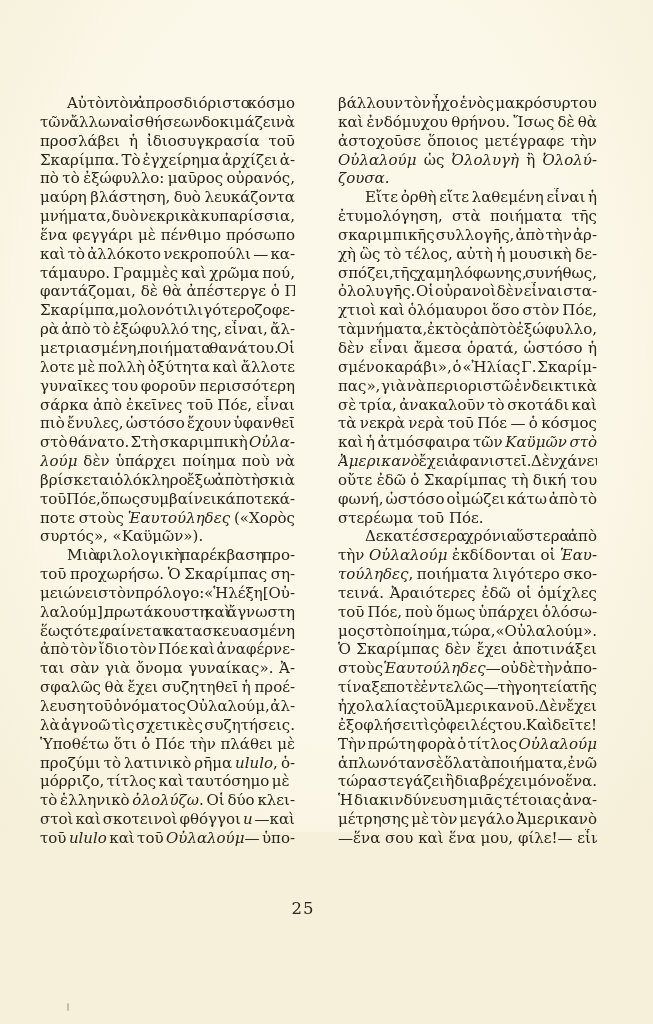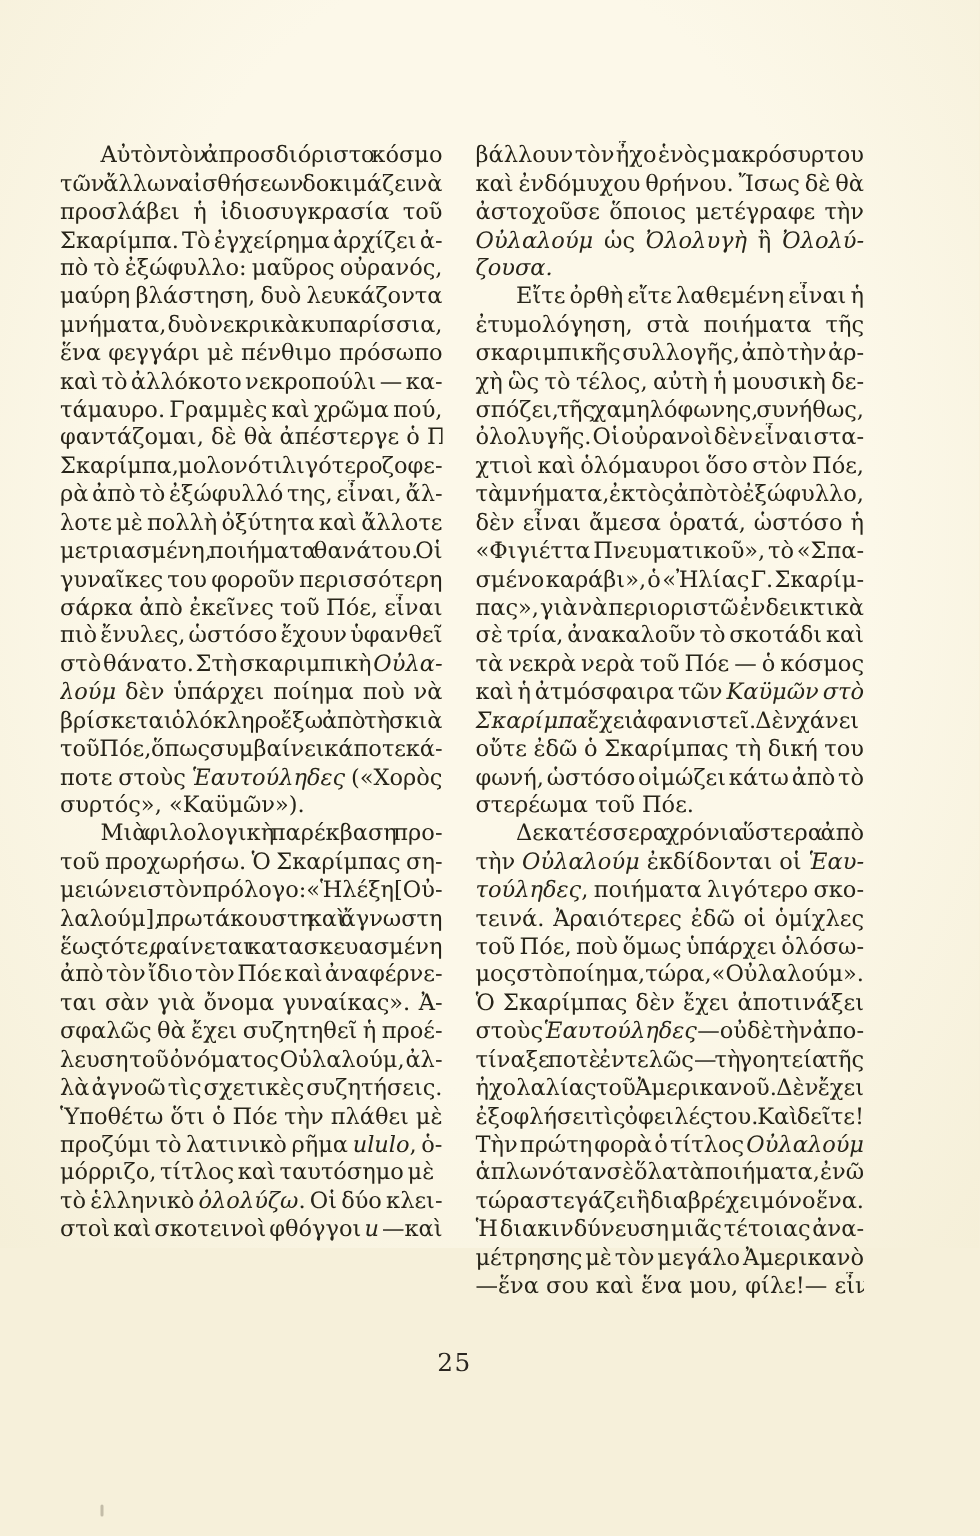--- a/index.html
+++ b/index.html
@@ -6,21 +6,21 @@
   html,body{margin:0;padding:0;}
   body{width:653px;height:1024px;overflow:hidden;background:#f6f0da;}
   .page{
     position:relative;width:653px;height:832px;
     background:radial-gradient(ellipse at 50% 42%, #fcf8e9 55%, #f5efd8 100%);
     font-family:"DejaVu Serif","Liberation Serif",serif;
     color:#272419;
   }
   .col{position:absolute;top:94px;font-size:15px;line-height:18.85px;}
   .col-left{left:40px;width:255px;}
-  .col-right{left:317px;width:259px;}
+  .col-right{left:338px;width:259px;}
   .line{white-space:nowrap;height:18.85px;overflow:hidden;}
   .line.indent{text-indent:27px;}
   .line em{font-style:italic;}
   .page-number{
     position:absolute;top:899px;left:0;width:606px;text-align:center;
     font-size:16.5px;letter-spacing:1px;color:#2a2620;
   }
   .scan-mark{
     position:absolute;left:67px;top:1003px;width:2px;height:8px;
     background:#8f8876;opacity:.5;border-radius:1px;
@@ -37,22 +37,22 @@
       <div class="line" style="word-spacing: -2.69141px;">Σκαρίμπα. Τὸ ἐγχείρημα ἀρχίζει ἀ-</div>
       <div class="line" style="word-spacing: -1.30469px;">πὸ τὸ ἐξώφυλλο: μαῦρος οὐρανός,</div>
       <div class="line" style="word-spacing: -1.24479px;">μαύρη βλάστηση, δυὸ λευκάζοντα</div>
       <div class="line" style="word-spacing: -4.10938px;">μνήματα, δυὸ νεκρικὰ κυπαρίσσια,</div>
       <div class="line" style="word-spacing: 0.0703125px;">ἕνα φεγγάρι μὲ πένθιμο πρόσωπο</div>
       <div class="line" style="word-spacing: -2.50937px;">καὶ τὸ ἀλλόκοτο νεκροπούλι — κα-</div>
       <div class="line" style="word-spacing: -1.90234px;">τάμαυρο. Γραμμὲς καὶ χρῶμα πού,</div>
       <div class="line end">φαντάζομαι, δὲ θὰ ἀπέστεργε ὁ Πόε.</div>
       <div class="line" style="word-spacing: -5.35938px;">Σκαρίμπα, μολονότι λιγότερο ζοφε-</div>
       <div class="line" style="word-spacing: -2.30469px;">ρὰ ἀπὸ τὸ ἐξώφυλλό της, εἶναι, ἄλ-</div>
+      <div class="line" style="word-spacing: -6.81771px;">μετριασμένη, ποιήματα θανάτου. Οἱ</div>
       <div class="line" style="word-spacing: -1.97812px;">λοτε μὲ πολλὴ ὀξύτητα καὶ ἄλλοτε</div>
-      <div class="line" style="word-spacing: -6.81771px;">μετριασμένη, ποιήματα θανάτου. Οἱ</div>
       <div class="line" style="word-spacing: -1.95312px;">γυναῖκες του φοροῦν περισσότερη</div>
       <div class="line" style="word-spacing: -0.5625px;">σάρκα ἀπὸ ἐκεῖνες τοῦ Πόε, εἶναι</div>
       <div class="line" style="word-spacing: -2.65234px;">πιὸ ἔνυλες, ὡστόσο ἔχουν ὑφανθεῖ</div>
       <div class="line" style="word-spacing: -3.61719px;">στὸ θάνατο. Στὴ σκαριμπικὴ <em>Οὐλα-</em></div>
       <div class="line" style="word-spacing: 1.19687px;"><em>λούμ</em> δὲν ὑπάρχει ποίημα ποὺ νὰ</div>
       <div class="line" style="word-spacing: -5.53437px;">βρίσκεται ὁλόκληρο ἔξω ἀπὸ τὴ σκιὰ</div>
       <div class="line" style="word-spacing: -5.0125px;">τοῦ Πόε, ὅπως συμβαίνει κάποτε κά-</div>
       <div class="line" style="word-spacing: -0.885417px;">ποτε στοὺς <em>Ἑαυτούληδες</em> («Χορὸς</div>
       <div class="line end">συρτός», «Καϋμῶν»).</div>
       <div class="line indent" style="word-spacing: -7.03646px;">Μιὰ φιλολογικὴ παρέκβαση προ-</div>
@@ -63,43 +63,43 @@
       <div class="line" style="word-spacing: -3.17448px;">ἀπὸ τὸν ἴδιο τὸν Πόε καὶ ἀναφέρνε-</div>
       <div class="line" style="word-spacing: 0.871875px;">ται σὰν γιὰ ὄνομα γυναίκας». Ἀ-</div>
       <div class="line" style="word-spacing: -1.15625px;">σφαλῶς θὰ ἔχει συζητηθεῖ ἡ προέ-</div>
       <div class="line" style="word-spacing: -4.21875px;">λευση τοῦ ὀνόματος Οὐλαλούμ, ἀλ-</div>
       <div class="line" style="word-spacing: -3.42578px;">λὰ ἀγνοῶ τὶς σχετικὲς συζητήσεις.</div>
       <div class="line" style="word-spacing: -0.182292px;">Ὑποθέτω ὅτι ὁ Πόε τὴν πλάθει μὲ</div>
       <div class="line" style="word-spacing: -1.7px;">προζύμι τὸ λατινικὸ ρῆμα <em>ululo</em>, ὁ-</div>
       <div class="line" style="word-spacing: -2.32031px;">μόρριζο, τίτλος καὶ ταυτόσημο μὲ</div>
       <div class="line" style="word-spacing: -1.9875px;">τὸ ἑλληνικὸ <em>ὀλολύζω</em>. Οἱ δύο κλει-</div>
       <div class="line" style="word-spacing: -2.75625px;">στοὶ καὶ σκοτεινοὶ φθόγγοι <em>u</em> —καὶ</div>
+      <div class="line" style="word-spacing: -2.32812px;">τοῦ <em>ululo</em> καὶ τοῦ <em>Οὐλαλούμ</em>— ὑπο-</div>
     </div>
   <div class="col col-right">
       <div class="line" style="word-spacing: -3.76172px;">βάλλουν τὸν ἦχο ἑνὸς μακρόσυρτου</div>
       <div class="line" style="word-spacing: -1.54688px;">καὶ ἐνδόμυχου θρήνου. Ἴσως δὲ θὰ</div>
       <div class="line" style="word-spacing: 1.44271px;">ἀστοχοῦσε ὅποιος μετέγραφε τὴν</div>
       <div class="line" style="word-spacing: 2.46875px;"><em>Οὐλαλούμ</em> ὡς <em>Ὀλολυγὴ</em> ἢ <em>Ὀλολύ-</em></div>
       <div class="line end"><em>ζουσα.</em></div>
       <div class="line indent" style="word-spacing: -2.03437px;">Εἴτε ὀρθὴ εἴτε λαθεμένη εἶναι ἡ</div>
       <div class="line" style="word-spacing: 4.51562px;">ἐτυμολόγηση, στὰ ποιήματα τῆς</div>
       <div class="line" style="word-spacing: -3.68359px;">σκαριμπικῆς συλλογῆς, ἀπὸ τὴν ἀρ-</div>
       <div class="line" style="word-spacing: -1.13839px;">χὴ ὣς τὸ τέλος, αὐτὴ ἡ μουσικὴ δε-</div>
       <div class="line" style="word-spacing: -6.35938px;">σπόζει, τῆς χαμηλόφωνης, συνήθως,</div>
       <div class="line" style="word-spacing: -4.0375px;">ὀλολυγῆς. Οἱ οὐρανοὶ δὲν εἶναι στα-</div>
       <div class="line" style="word-spacing: -1.66875px;">χτιοὶ καὶ ὁλόμαυροι ὅσο στὸν Πόε,</div>
       <div class="line" style="word-spacing: -4.9375px;">τὰ μνήματα, ἐκτὸς ἀπὸ τὸ ἐξώφυλλο,</div>
       <div class="line" style="word-spacing: 0.584375px;">δὲν εἶναι ἄμεσα ὁρατά, ὡστόσο ἡ</div>
-      <div class="line" style="word-spacing: -2.93229px;">«Φιγιέττα Πνευματικοῦ», τὸ «Σπα-</div>
       <div class="line" style="word-spacing: -3.92188px;">σμένο καράβι», ὁ «Ἠλίας Γ. Σκαρίμ-</div>
       <div class="line" style="word-spacing: -4.09375px;">πας», γιὰ νὰ περιοριστῶ ἐνδεικτικὰ</div>
       <div class="line" style="word-spacing: -2.27813px;">σὲ τρία, ἀνακαλοῦν τὸ σκοτάδι καὶ</div>
       <div class="line" style="word-spacing: -1.43527px;">τὰ νεκρὰ νερὰ τοῦ Πόε — ὁ κόσμος</div>
       <div class="line" style="word-spacing: -2.1875px;">καὶ ἡ ἀτμόσφαιρα τῶν <em>Καϋμῶν</em> <em>στὸ</em></div>
-      <div class="line" style="word-spacing: -5.45312px;"><em>Σκαρίμπα</em> ἔχει ἀφανιστεῖ. Δὲν χάνει</div>
+      <div class="line" style="word-spacing: -5.45312px;"><em>Ἀμερικανὸ</em> ἔχει ἀφανιστεῖ. Δὲν χάνει</div>
       <div class="line" style="word-spacing: -0.354167px;">οὔτε ἐδῶ ὁ Σκαρίμπας τὴ δική του</div>
       <div class="line" style="word-spacing: -2.91562px;">φωνή, ὡστόσο οἰμώζει κάτω ἀπὸ τὸ</div>
       <div class="line end">στερέωμα τοῦ Πόε.</div>
       <div class="line indent" style="word-spacing: -6.38021px;">Δεκατέσσερα χρόνια ὕστερα ἀπὸ</div>
       <div class="line" style="word-spacing: -0.15625px;">τὴν <em>Οὐλαλούμ</em> ἐκδίδονται οἱ <em>Ἑαυ-</em></div>
       <div class="line" style="word-spacing: -1.19792px;"><em>τούληδες</em>, ποιήματα λιγότερο σκο-</div>
       <div class="line" style="word-spacing: 1.13672px;">τεινά. Ἀραιότερες ἐδῶ οἱ ὁμίχλες</div>
       <div class="line" style="word-spacing: -1.82812px;">τοῦ Πόε, ποὺ ὅμως ὑπάρχει ὁλόσω-</div>
       <div class="line" style="word-spacing: -4.76562px;">μος στὸ ποίημα, τώρα, «Οὐλαλούμ».</div>
       <div class="line" style="word-spacing: 0.683594px;">Ὁ Σκαρίμπας δὲν ἔχει ἀποτινάξει</div>

